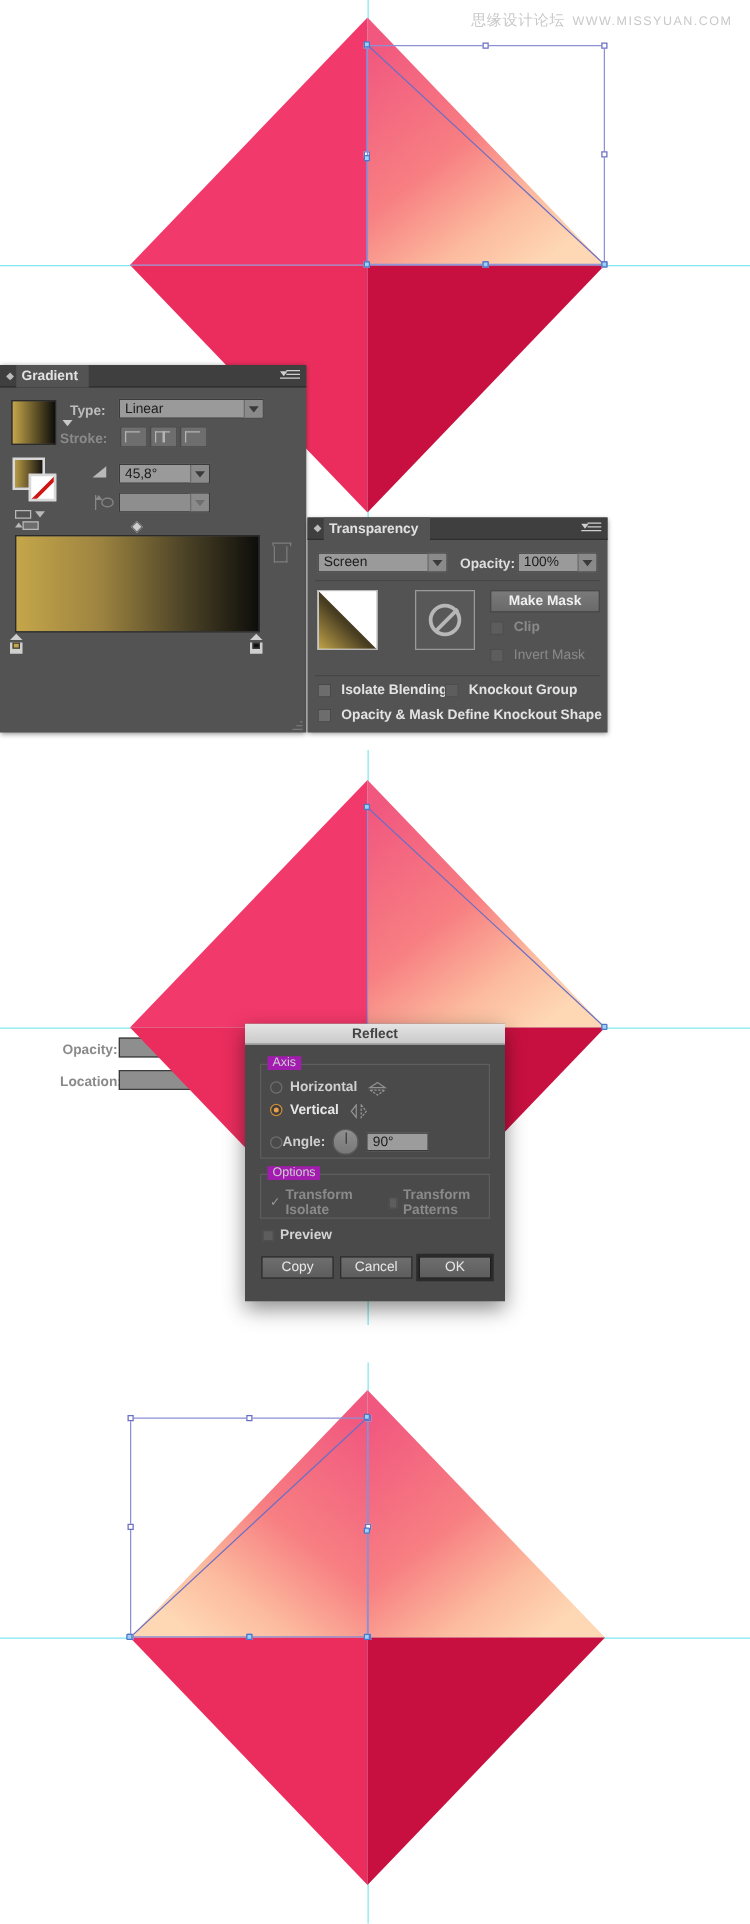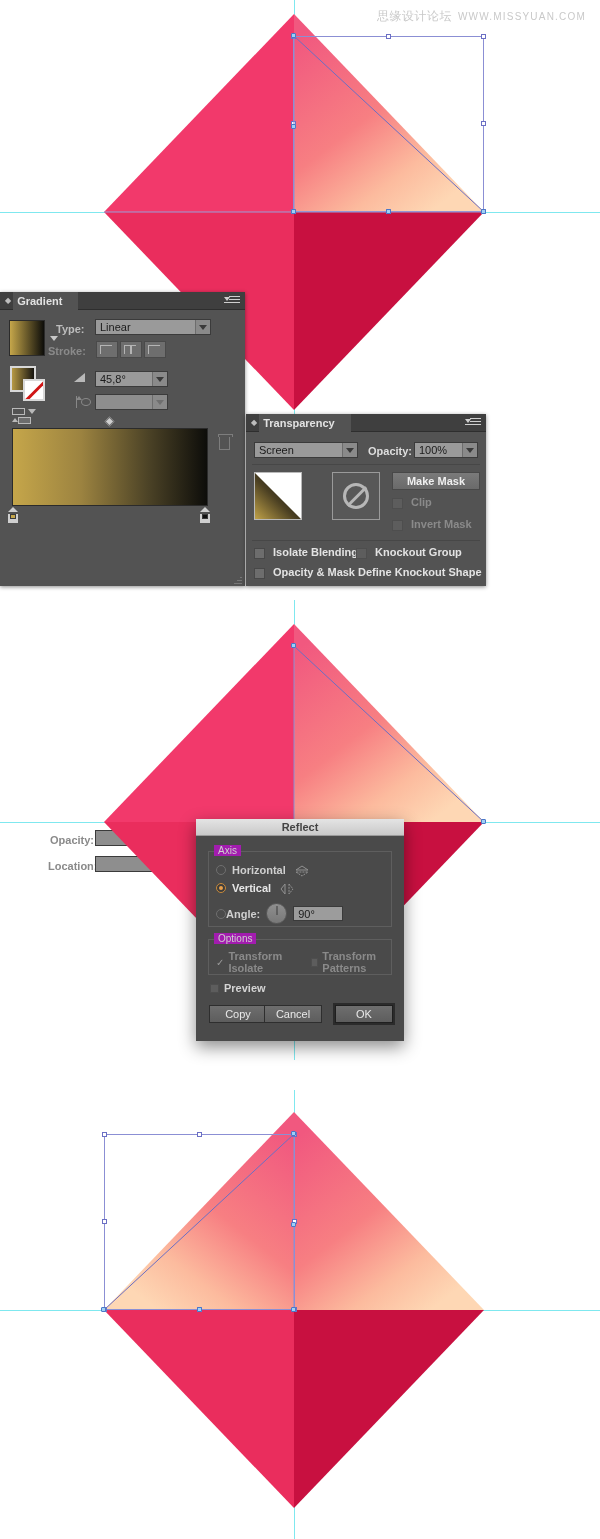--- a/index.html
+++ b/index.html
@@ -44,21 +44,21 @@
     box-shadow: 0 1px 4px rgba(0,0,0,.45);
   }
   .panel-head {
     height: 18px; background: #3f3f3f; position: relative;
     display: flex; align-items: center; padding-left: 5px;
     border-bottom: 1px solid #2e2e2e;
   }
   .panel-head .ptitle {
     font-size: 11px; font-weight: bold; color: #e2e2e2;
     background: #535353; height: 18px; line-height: 18px;
-    padding: 0 16px 0 4px; display: inline-block;
+    padding: 0 9px 0 4px; display: inline-block;
   }
   .dblarrow { color: #bdbdbd; font-size: 8px; margin-right: 2px; line-height: 18px; }
   .pmenu { position: absolute; right: 5px; top: 4px; width: 16px; height: 11px; }
   .pmenu i { display: block; height: 1px; background: #cfcfcf; margin-bottom: 2px; }
   .pmenu i:nth-child(1) { width: 11px; margin-left: 5px; }
   .pmenu i:nth-child(2) { width: 11px; margin-left: 5px; }
   .pmenu i:nth-child(3) { width: 11px; margin-left: 5px; }
   .pmenu .tri-dn {
     position: absolute; left: 0; top: 1px;
     border-left: 3.5px solid transparent; border-right: 3.5px solid transparent;
@@ -381,21 +381,21 @@
     </div>
     <div class="btn-make" style="position:absolute; left:146px; top:58px; width:88px;">
       <span>Make Mask</span>
     </div>
     <div style="position:absolute; left:146px; top:82px;">
       <span class="chk dimchk"></span>
       <span class="lbl dim" style="margin-left:5px; font-weight:bold;">Clip</span>
     </div>
     <div style="position:absolute; left:146px; top:104px;">
       <span class="chk dimchk"></span>
-      <span class="lbl dim" style="margin-left:5px; font-weight:bold;margin-top:7px;">Invert Mask</span>
+      <span class="lbl dim" style="margin-left:5px; font-weight:normal;margin-top:7px;">Invert Mask</span>
     </div>
 
     <div style="position:absolute; left:6px; top:126px; width:228px; height:1px; background:#474747;"></div>
 
     <div style="position:absolute; left:8px; top:132px;">
       <span class="chk"></span>
       <span class="lbl" style="margin-left:5px; font-weight:bold; color:#e3e3e3;">Isolate Blending</span>
     </div>
     <div style="position:absolute; left:110px; top:132px;">
       <span class="chk dimchk"></span>
@@ -482,21 +482,21 @@
     </div>
 
     <div style="position:absolute; left:14px; top:163px; display:flex; align-items:center;">
       <span class="chk dimchk" style="width:9px;height:9px;"></span>
       <span class="lbl" style="margin-left:5px; font-weight:bold; color:#d4d4d4;">Preview</span>
     </div>
 
     <div class="dlg-btn" style="position:absolute; left:13px; top:186px; width:58px;">
       <span>Copy</span>
     </div>
-    <div class="dlg-btn" style="position:absolute; left:68px; top:186px; width:58px;">
+    <div class="dlg-btn" style="position:absolute; left:76px; top:186px; width:58px;">
       <span>Cancel</span>
     </div>
     <div class="dlg-btn focus" style="position:absolute; left:139px; top:186px; width:58px;">
       <span>OK</span>
     </div>
   </div>
 
   <div class="guide-h" style="top:1310px;"></div>
   <div class="guide-v" style="left:294px; top:1090px; height:449px;"></div>
 

